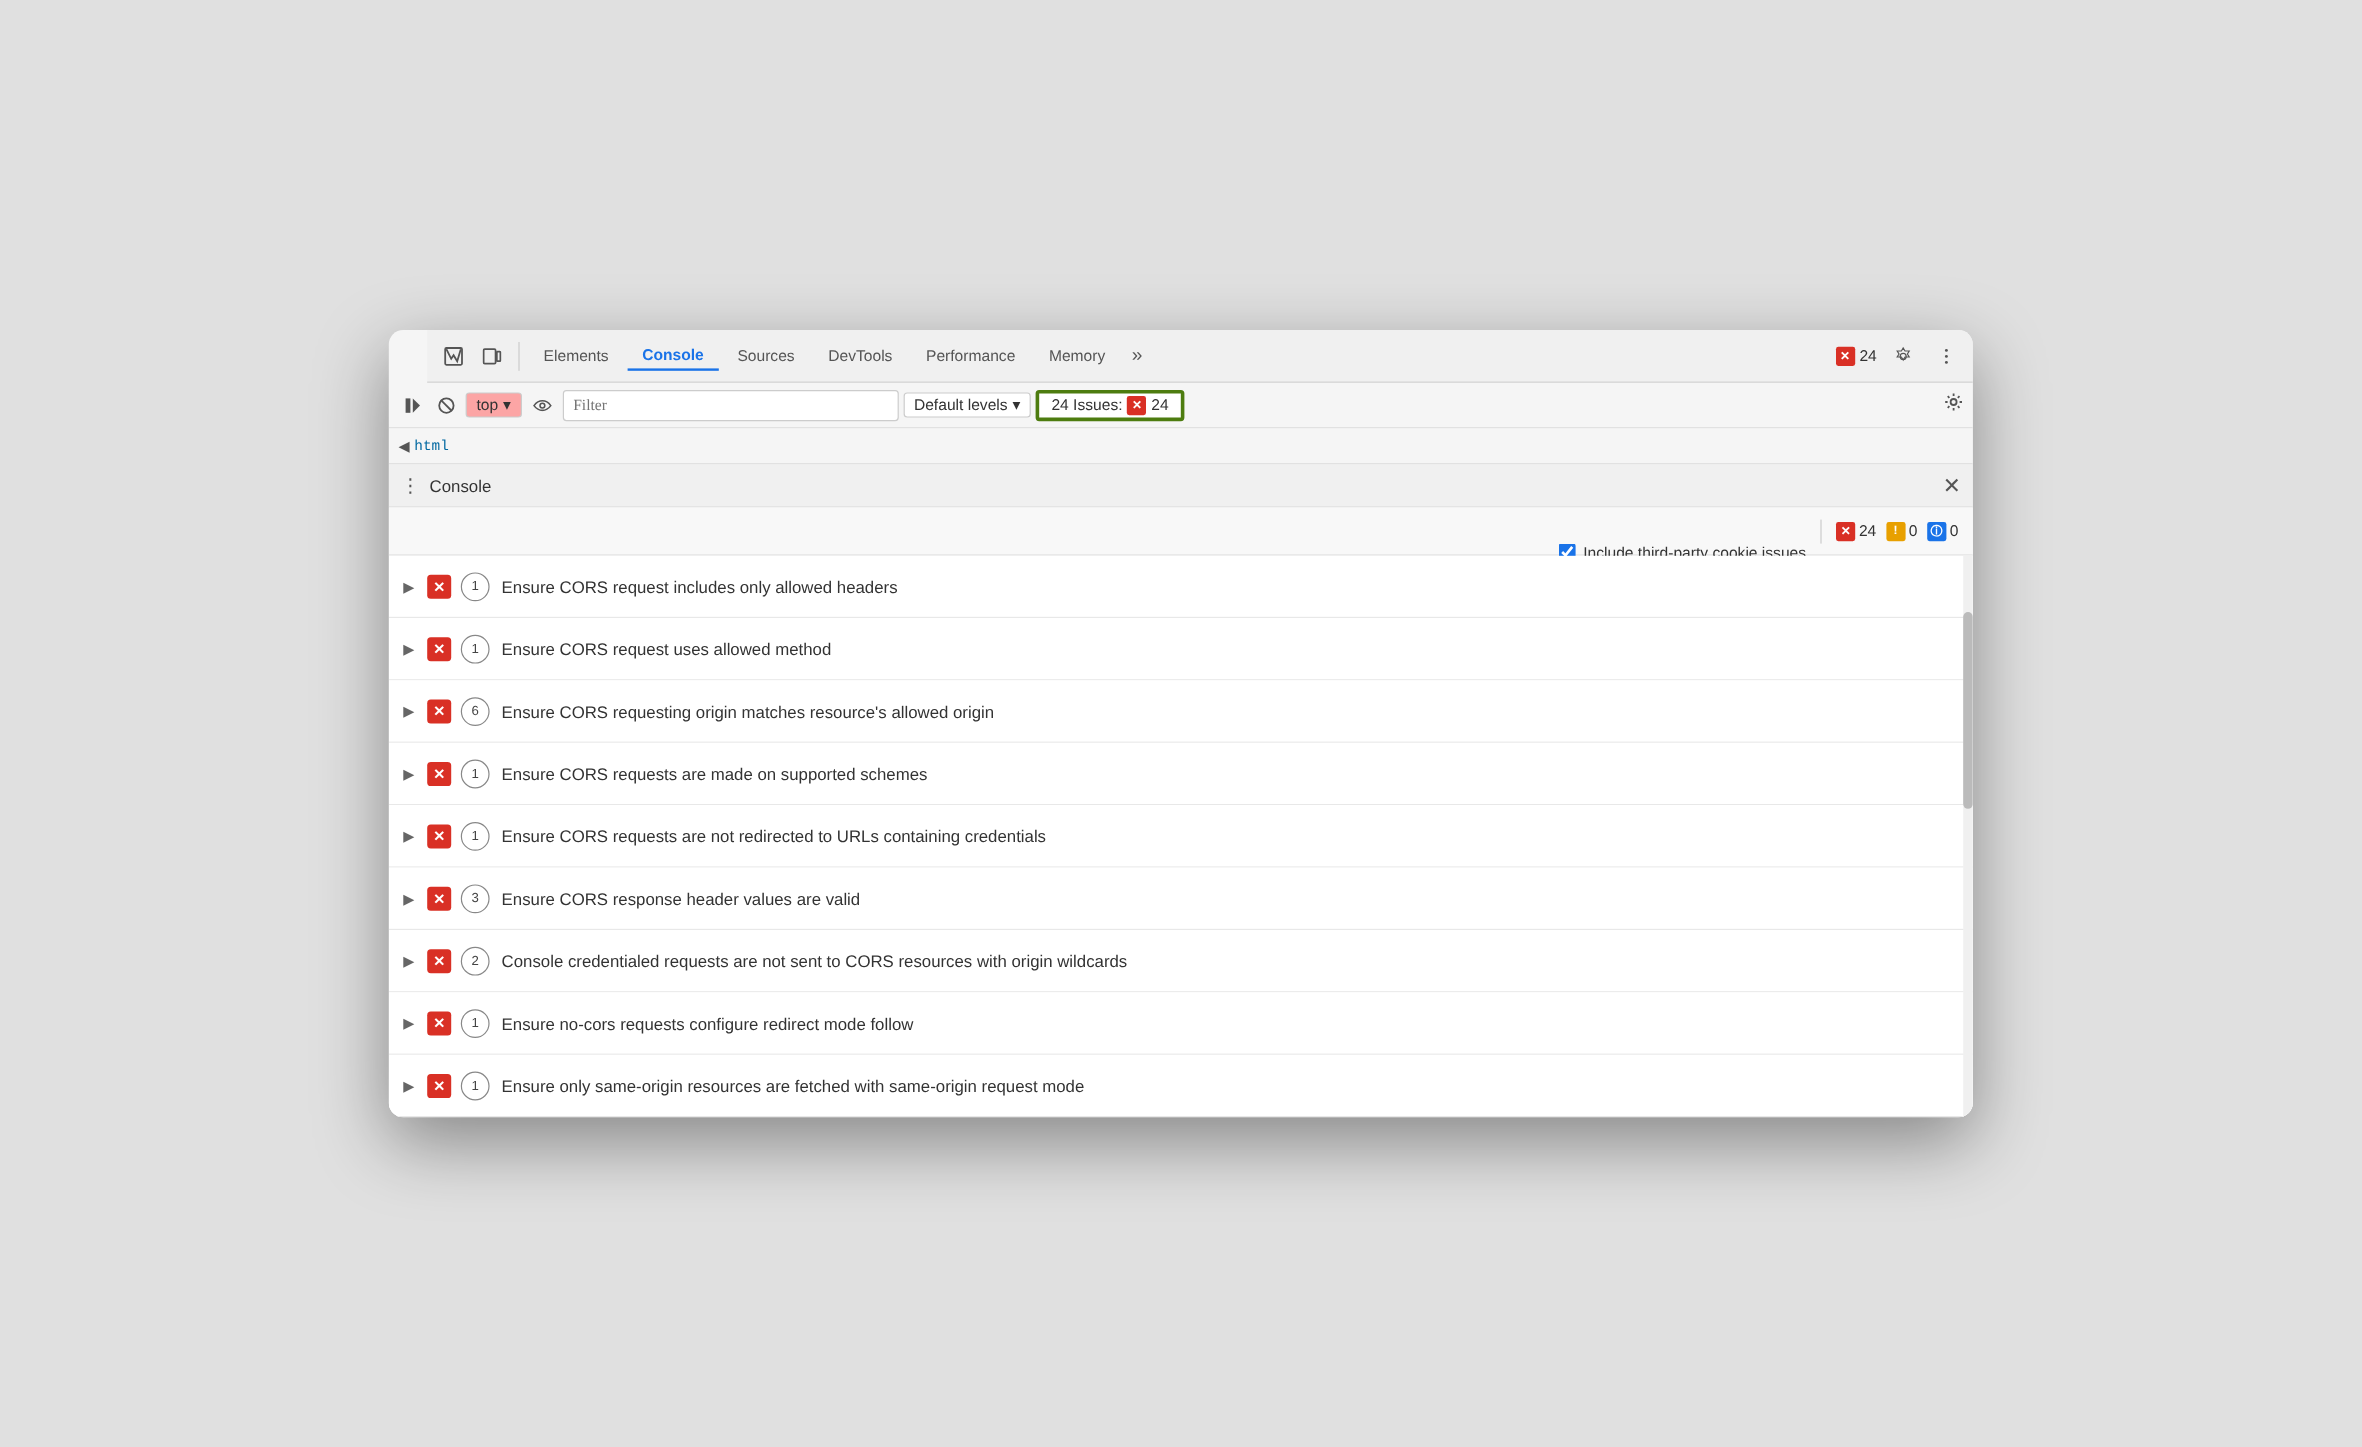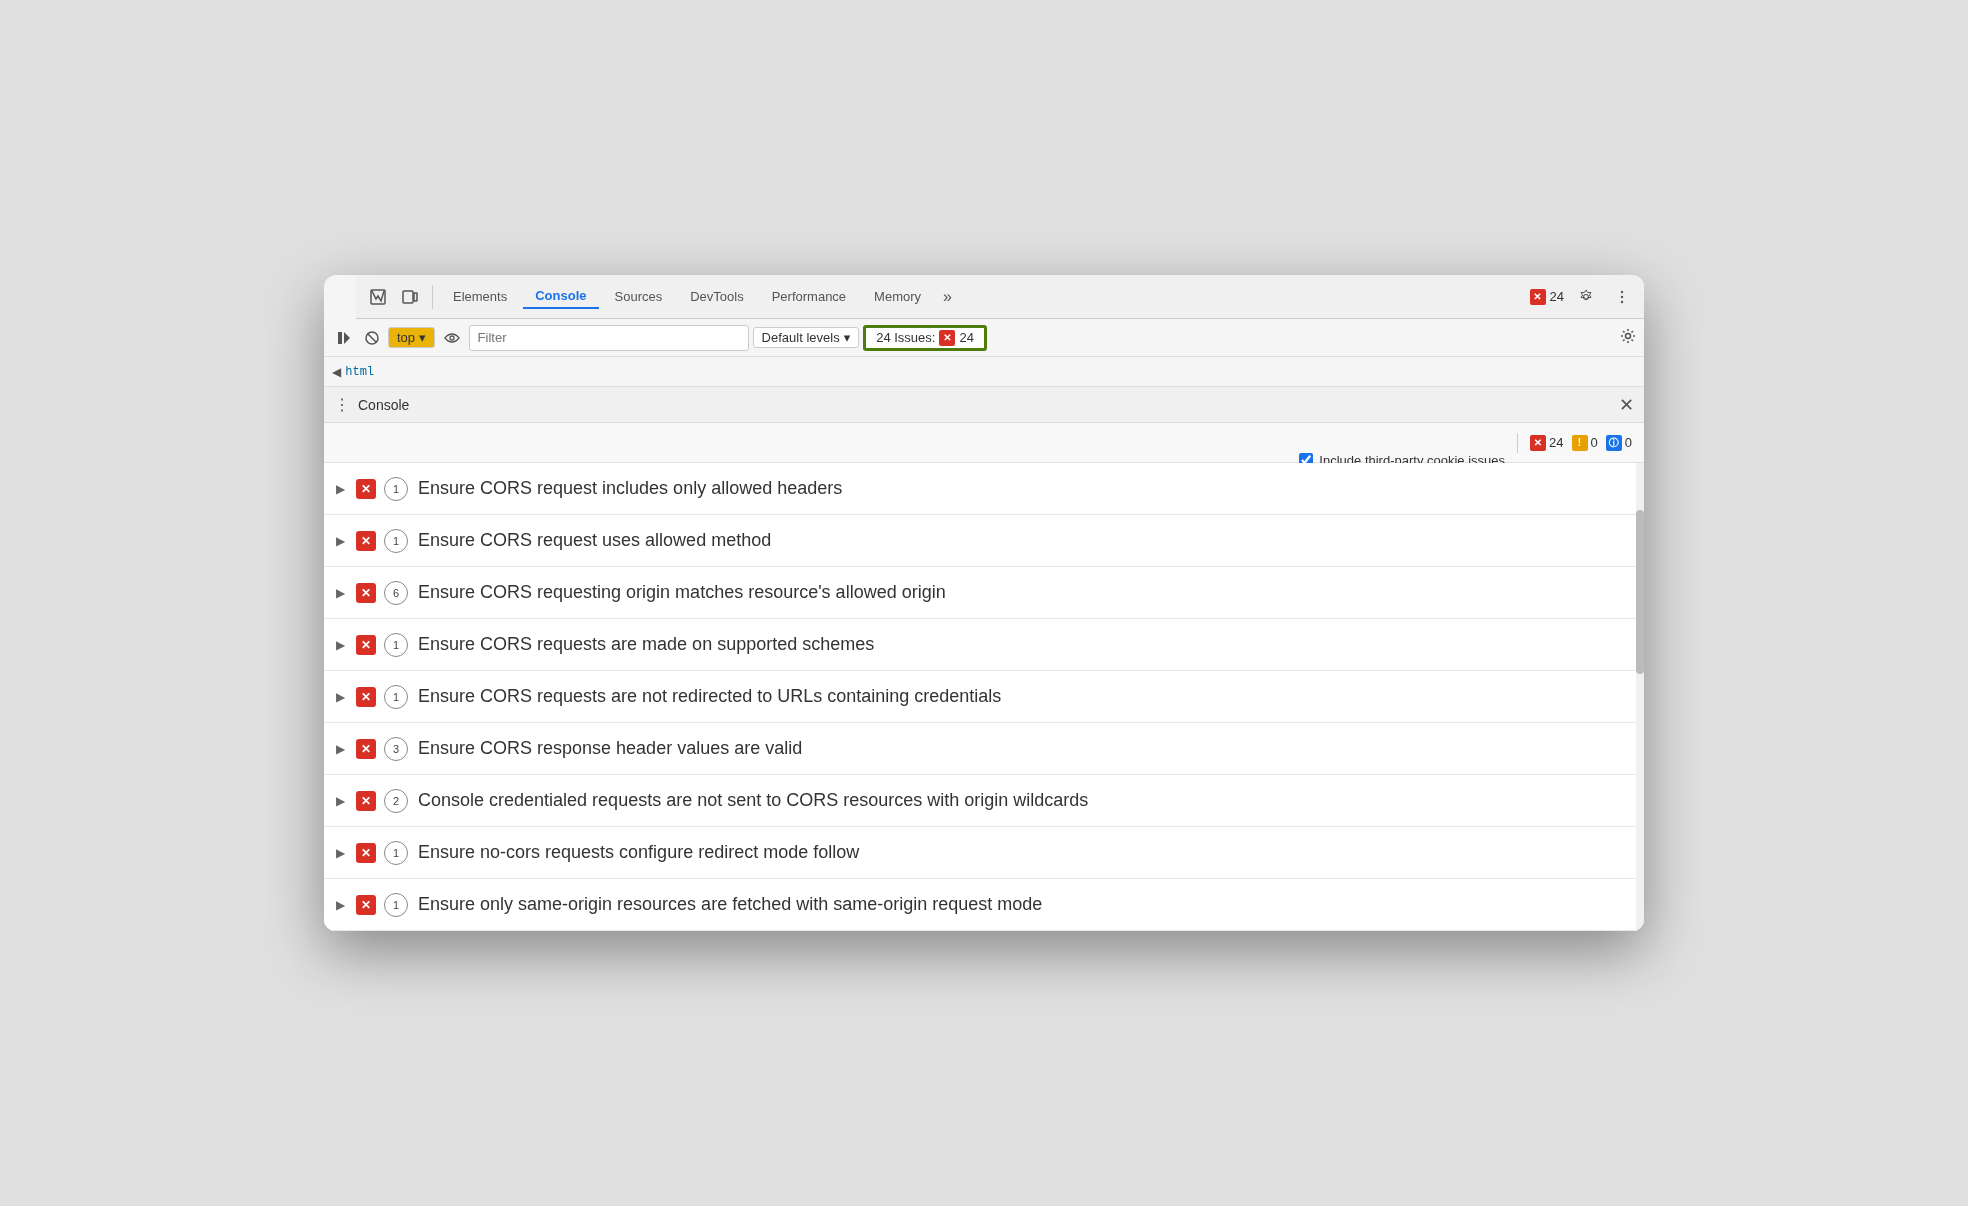--- a/index.html
+++ b/index.html
@@ -148,21 +148,21 @@
     .top-select {
       display: flex;
       align-items: flex-end;
       gap: 4px;
       padding: 2px 8px;
       border: 1px solid #ccc;
       border-radius: 3px;
       font-size: 13px;
       color: #333;
       cursor: pointer;
-      background: #eab308;
+      background: #fca5a5;
     }
     .eye-btn {
       width: 26px;
       height: 26px;
       border-radius: 50%;
       border: none;
       background: transparent;
       cursor: pointer;
       font-size: 14px;
       color: #555;
@@ -173,20 +173,21 @@
     .filter-input {
       flex: 1;
       max-width: 280px;
       height: 26px;
       border: 1px solid #ccc;
       border-radius: 3px;
       padding: 0 8px;
       font-size: 13px;
       background: white;
       outline: none;
+      font-family: Liberation Serif, serif;
     }
     .levels-btn {
       display: flex;
       align-items: center;
       gap: 4px;
       padding: 2px 8px;
       border: 1px solid #ccc;
       border-radius: 3px;
       font-size: 13px;
       color: #333;
@@ -366,21 +367,21 @@
       border: 1.5px solid #888;
       display: flex;
       align-items: center;
       justify-content: center;
       font-size: 11px;
       color: #444;
       margin-right: 10px;
       flex-shrink: 0;
     }
     .issue-text {
-      font-size: 18px;
+      font-size: 14px;
       color: #333;
     }
     .scrollbar-track {
       position: absolute;
       right: 0;
       top: 0;
       bottom: 0;
       width: 8px;
       background: #f0f0f0;
     }

